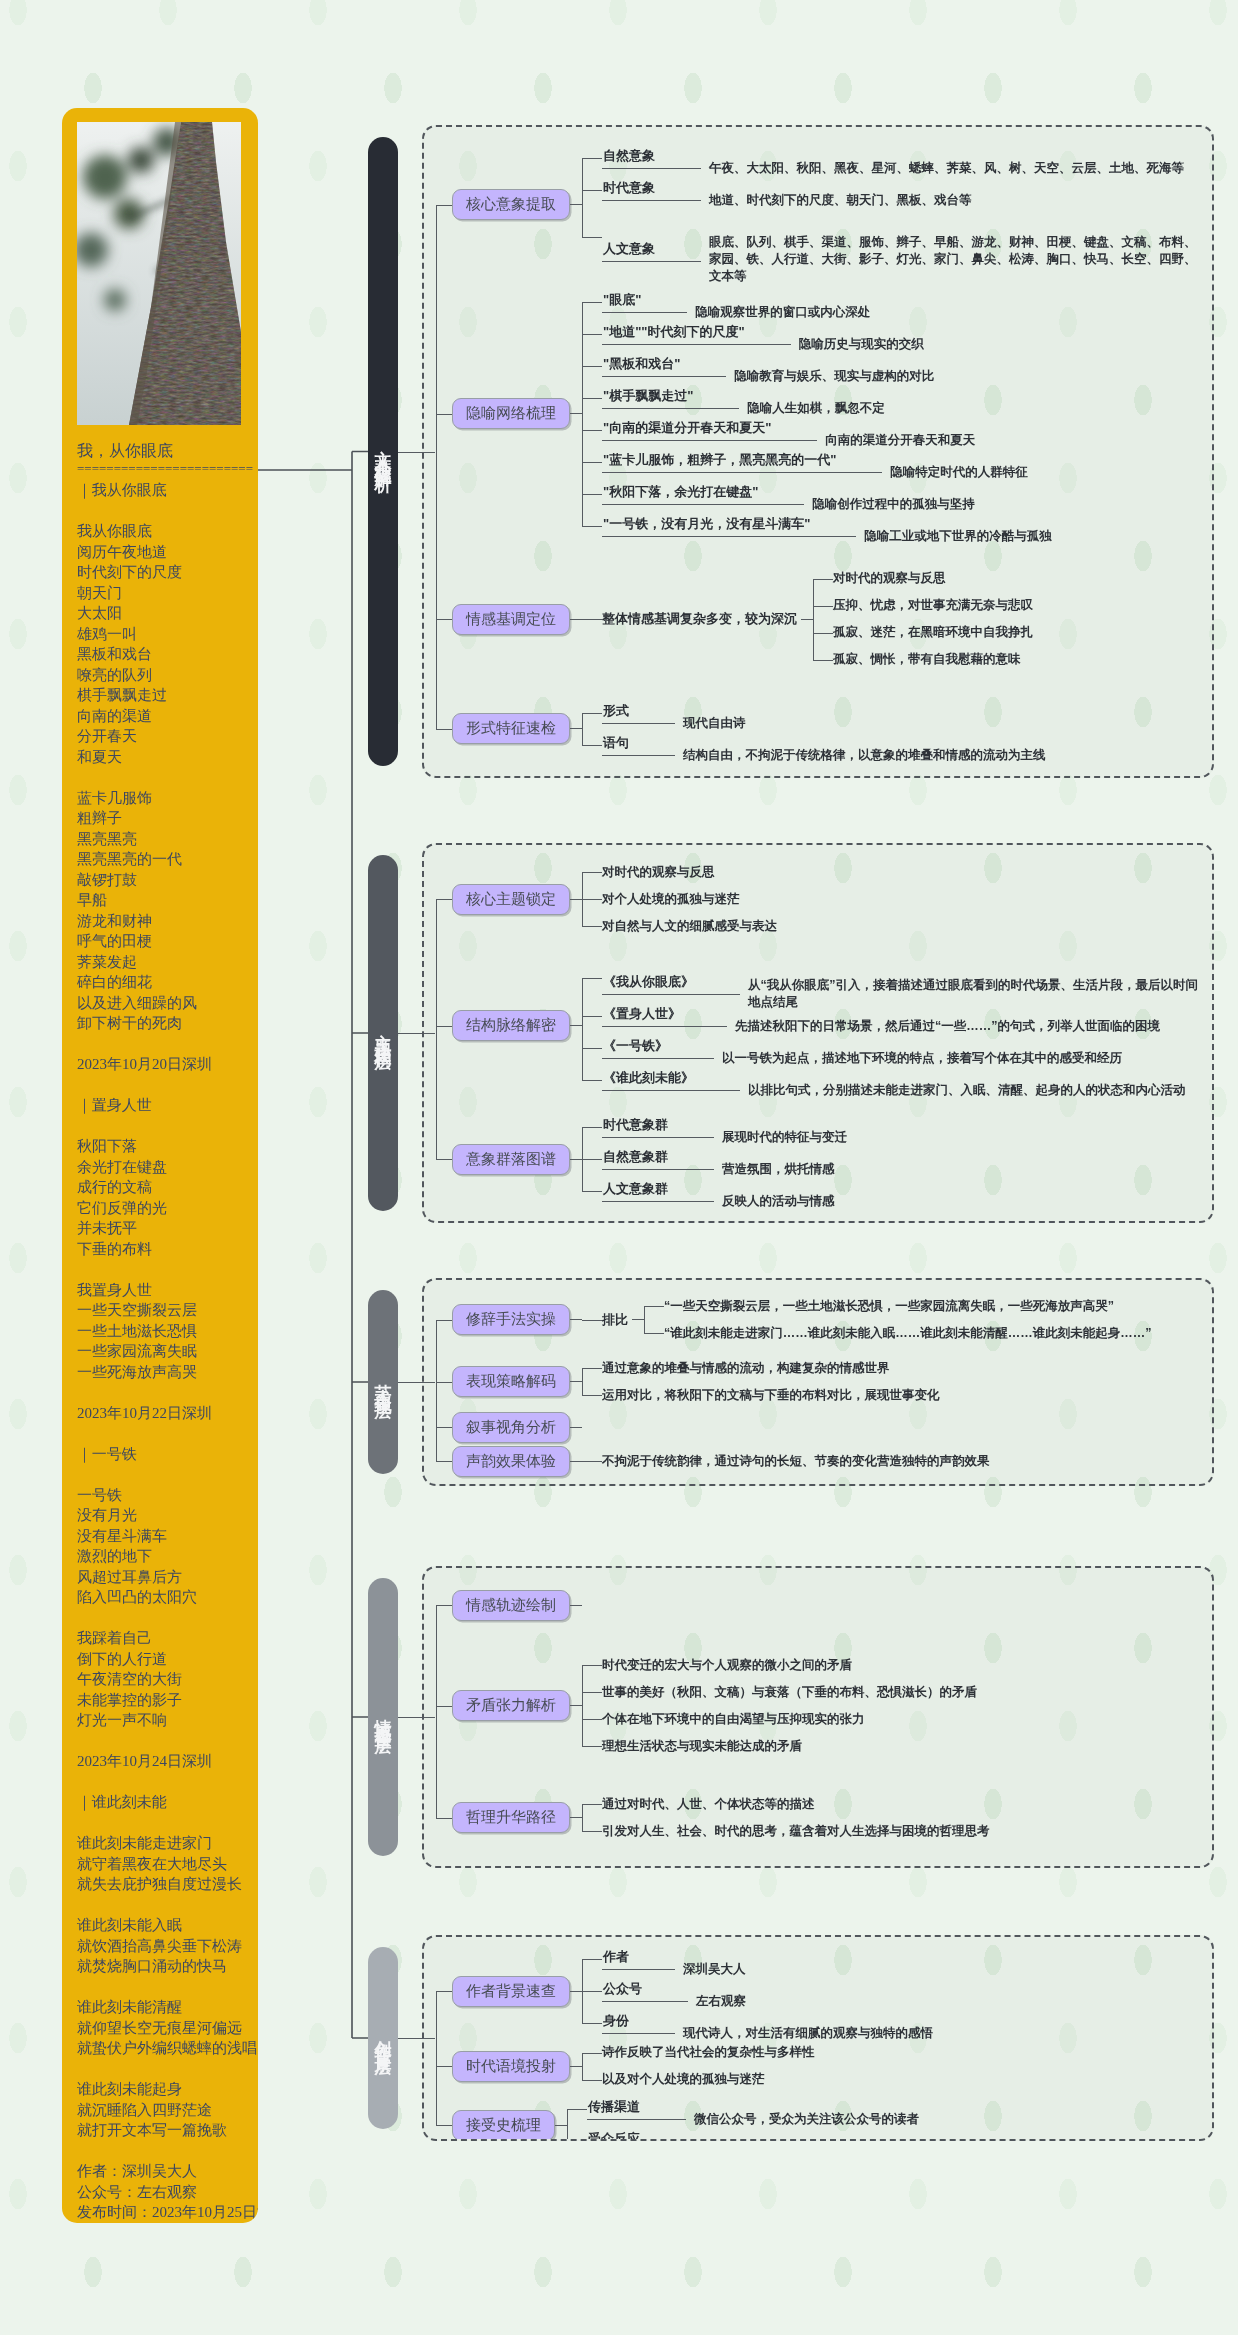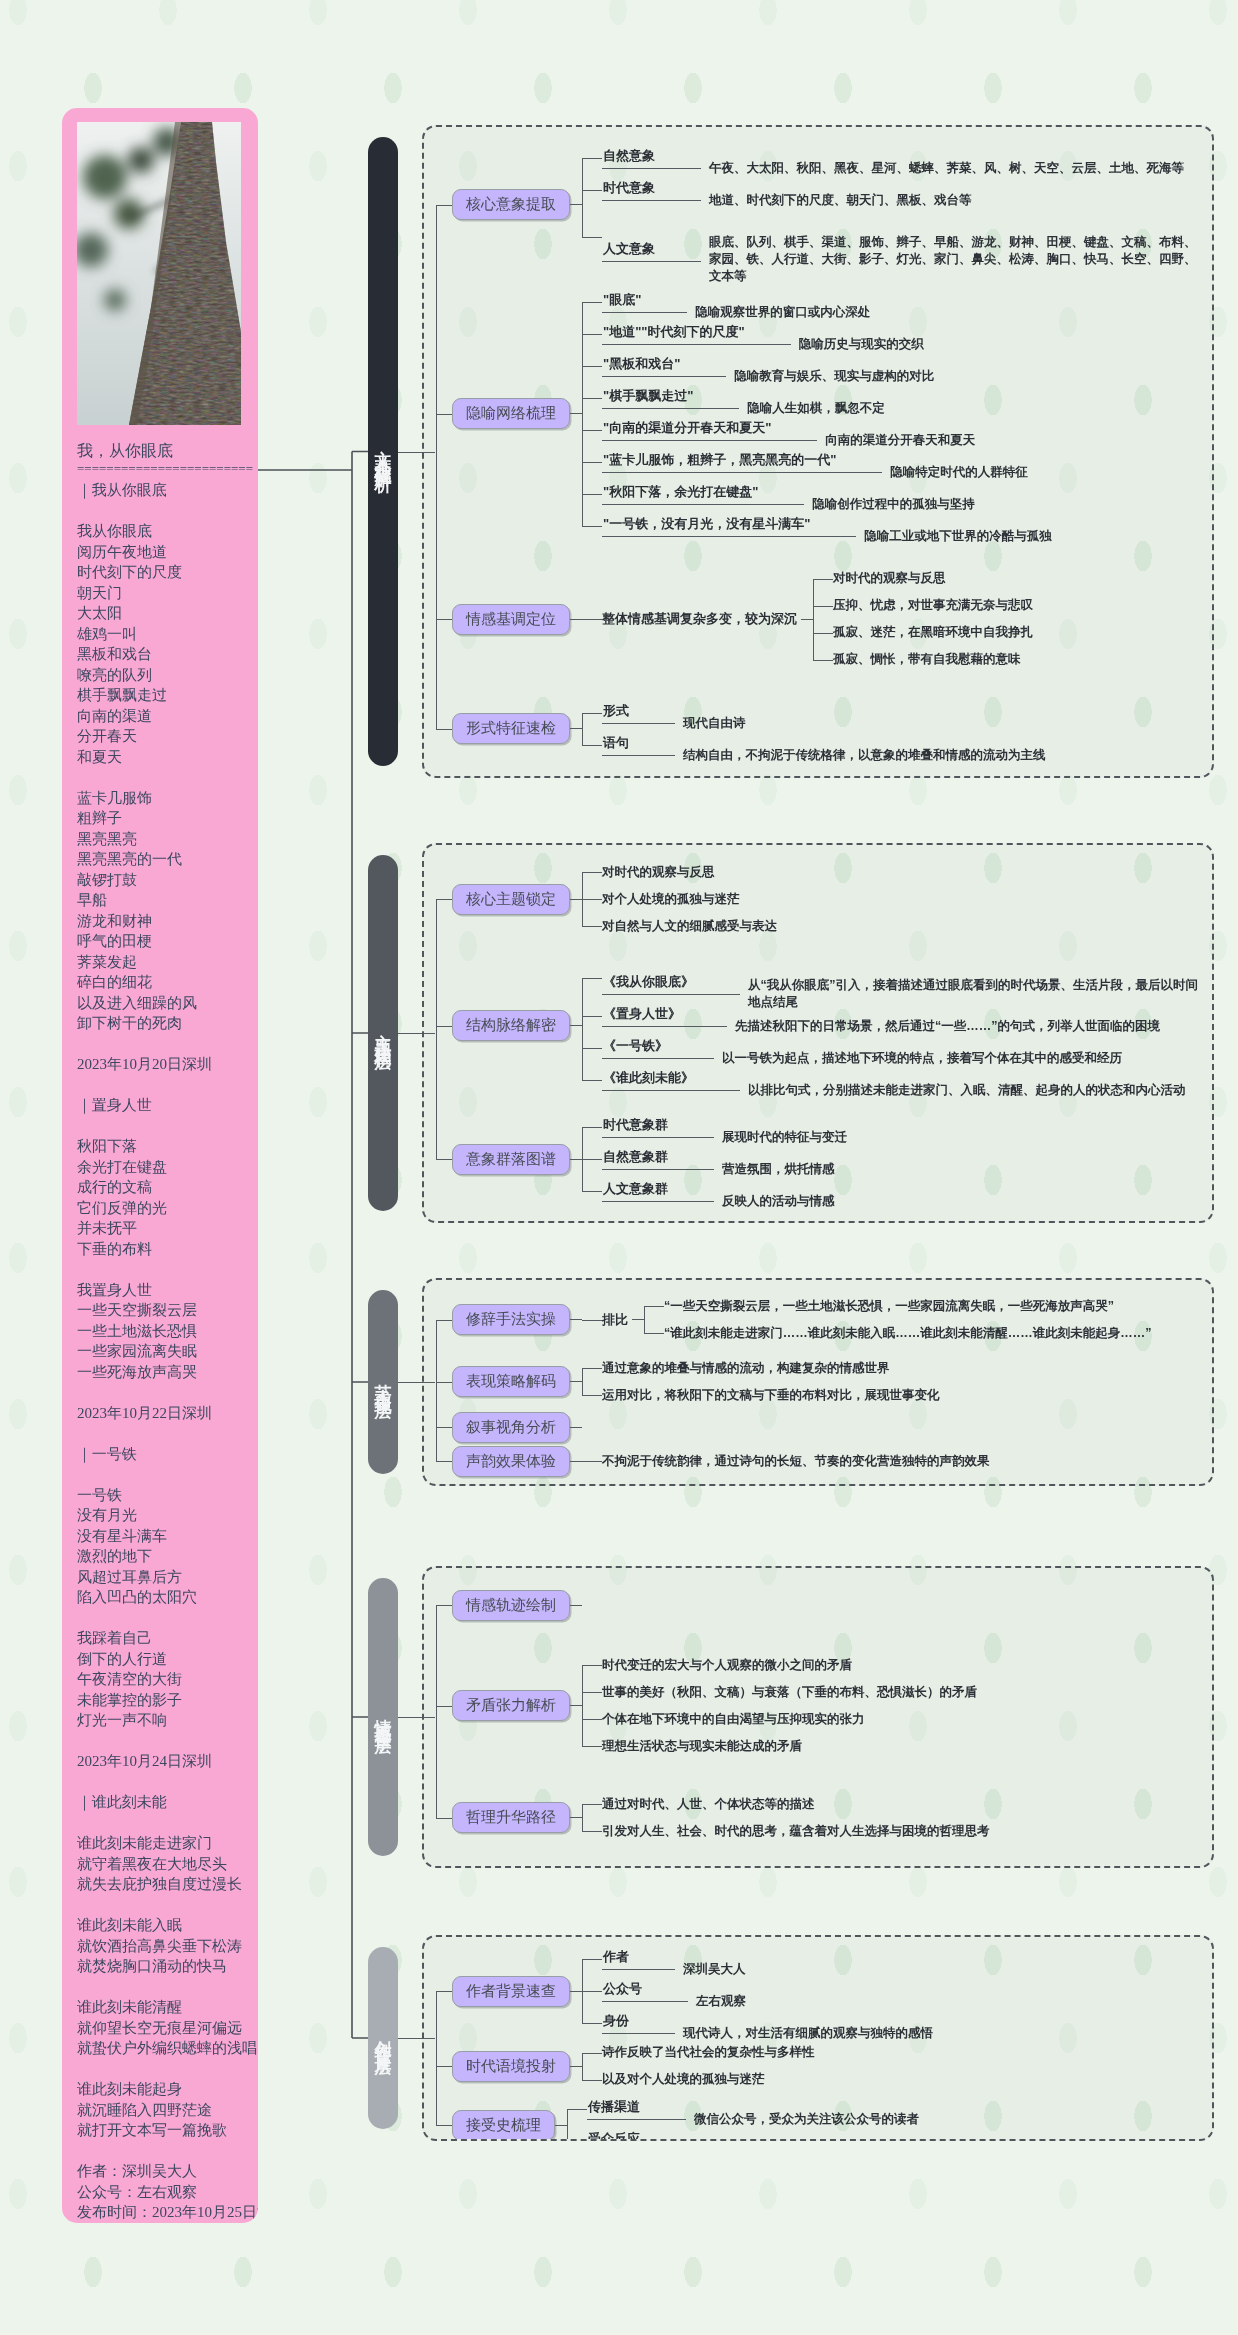--- a/index.html
+++ b/index.html
@@ -9,21 +9,21 @@
     background-color:#ecf4ec;
     background-image:
       radial-gradient(9px 16px at 50% 50%, #dcebdc 96%, rgba(0,0,0,0) 97%),
       radial-gradient(9px 16px at 50% 50%, #e3f0e3 96%, rgba(0,0,0,0) 97%);
     background-size:150px 156px,150px 156px;
     background-position:18px 10px, 93px 88px;
   }
   
   .panel{
     position:absolute;left:62px;top:108px;width:196px;height:2115px;
-    background:#f9a8d4;border-radius:15px;padding:14px 0 0 15px;box-sizing:border-box;
+    background:#eab308;border-radius:15px;padding:14px 0 0 15px;box-sizing:border-box;
     overflow:hidden;color:#3d4760;
   }
   .photo{width:164px;height:303px;display:block;}
   .poem-title{font-family:"Liberation Serif", serif;font-size:16px;font-weight:400;
     margin-top:16px;white-space:nowrap;}
   .poem-sep{font-family:"Liberation Serif", serif;font-size:13px;letter-spacing:0px;
     white-space:nowrap;line-height:10px;margin:2px 0 6px 0;}
   .poem{font-family:"Liberation Serif", serif;font-size:15px;line-height:20.5px;
     white-space:pre;overflow:hidden;}
   

